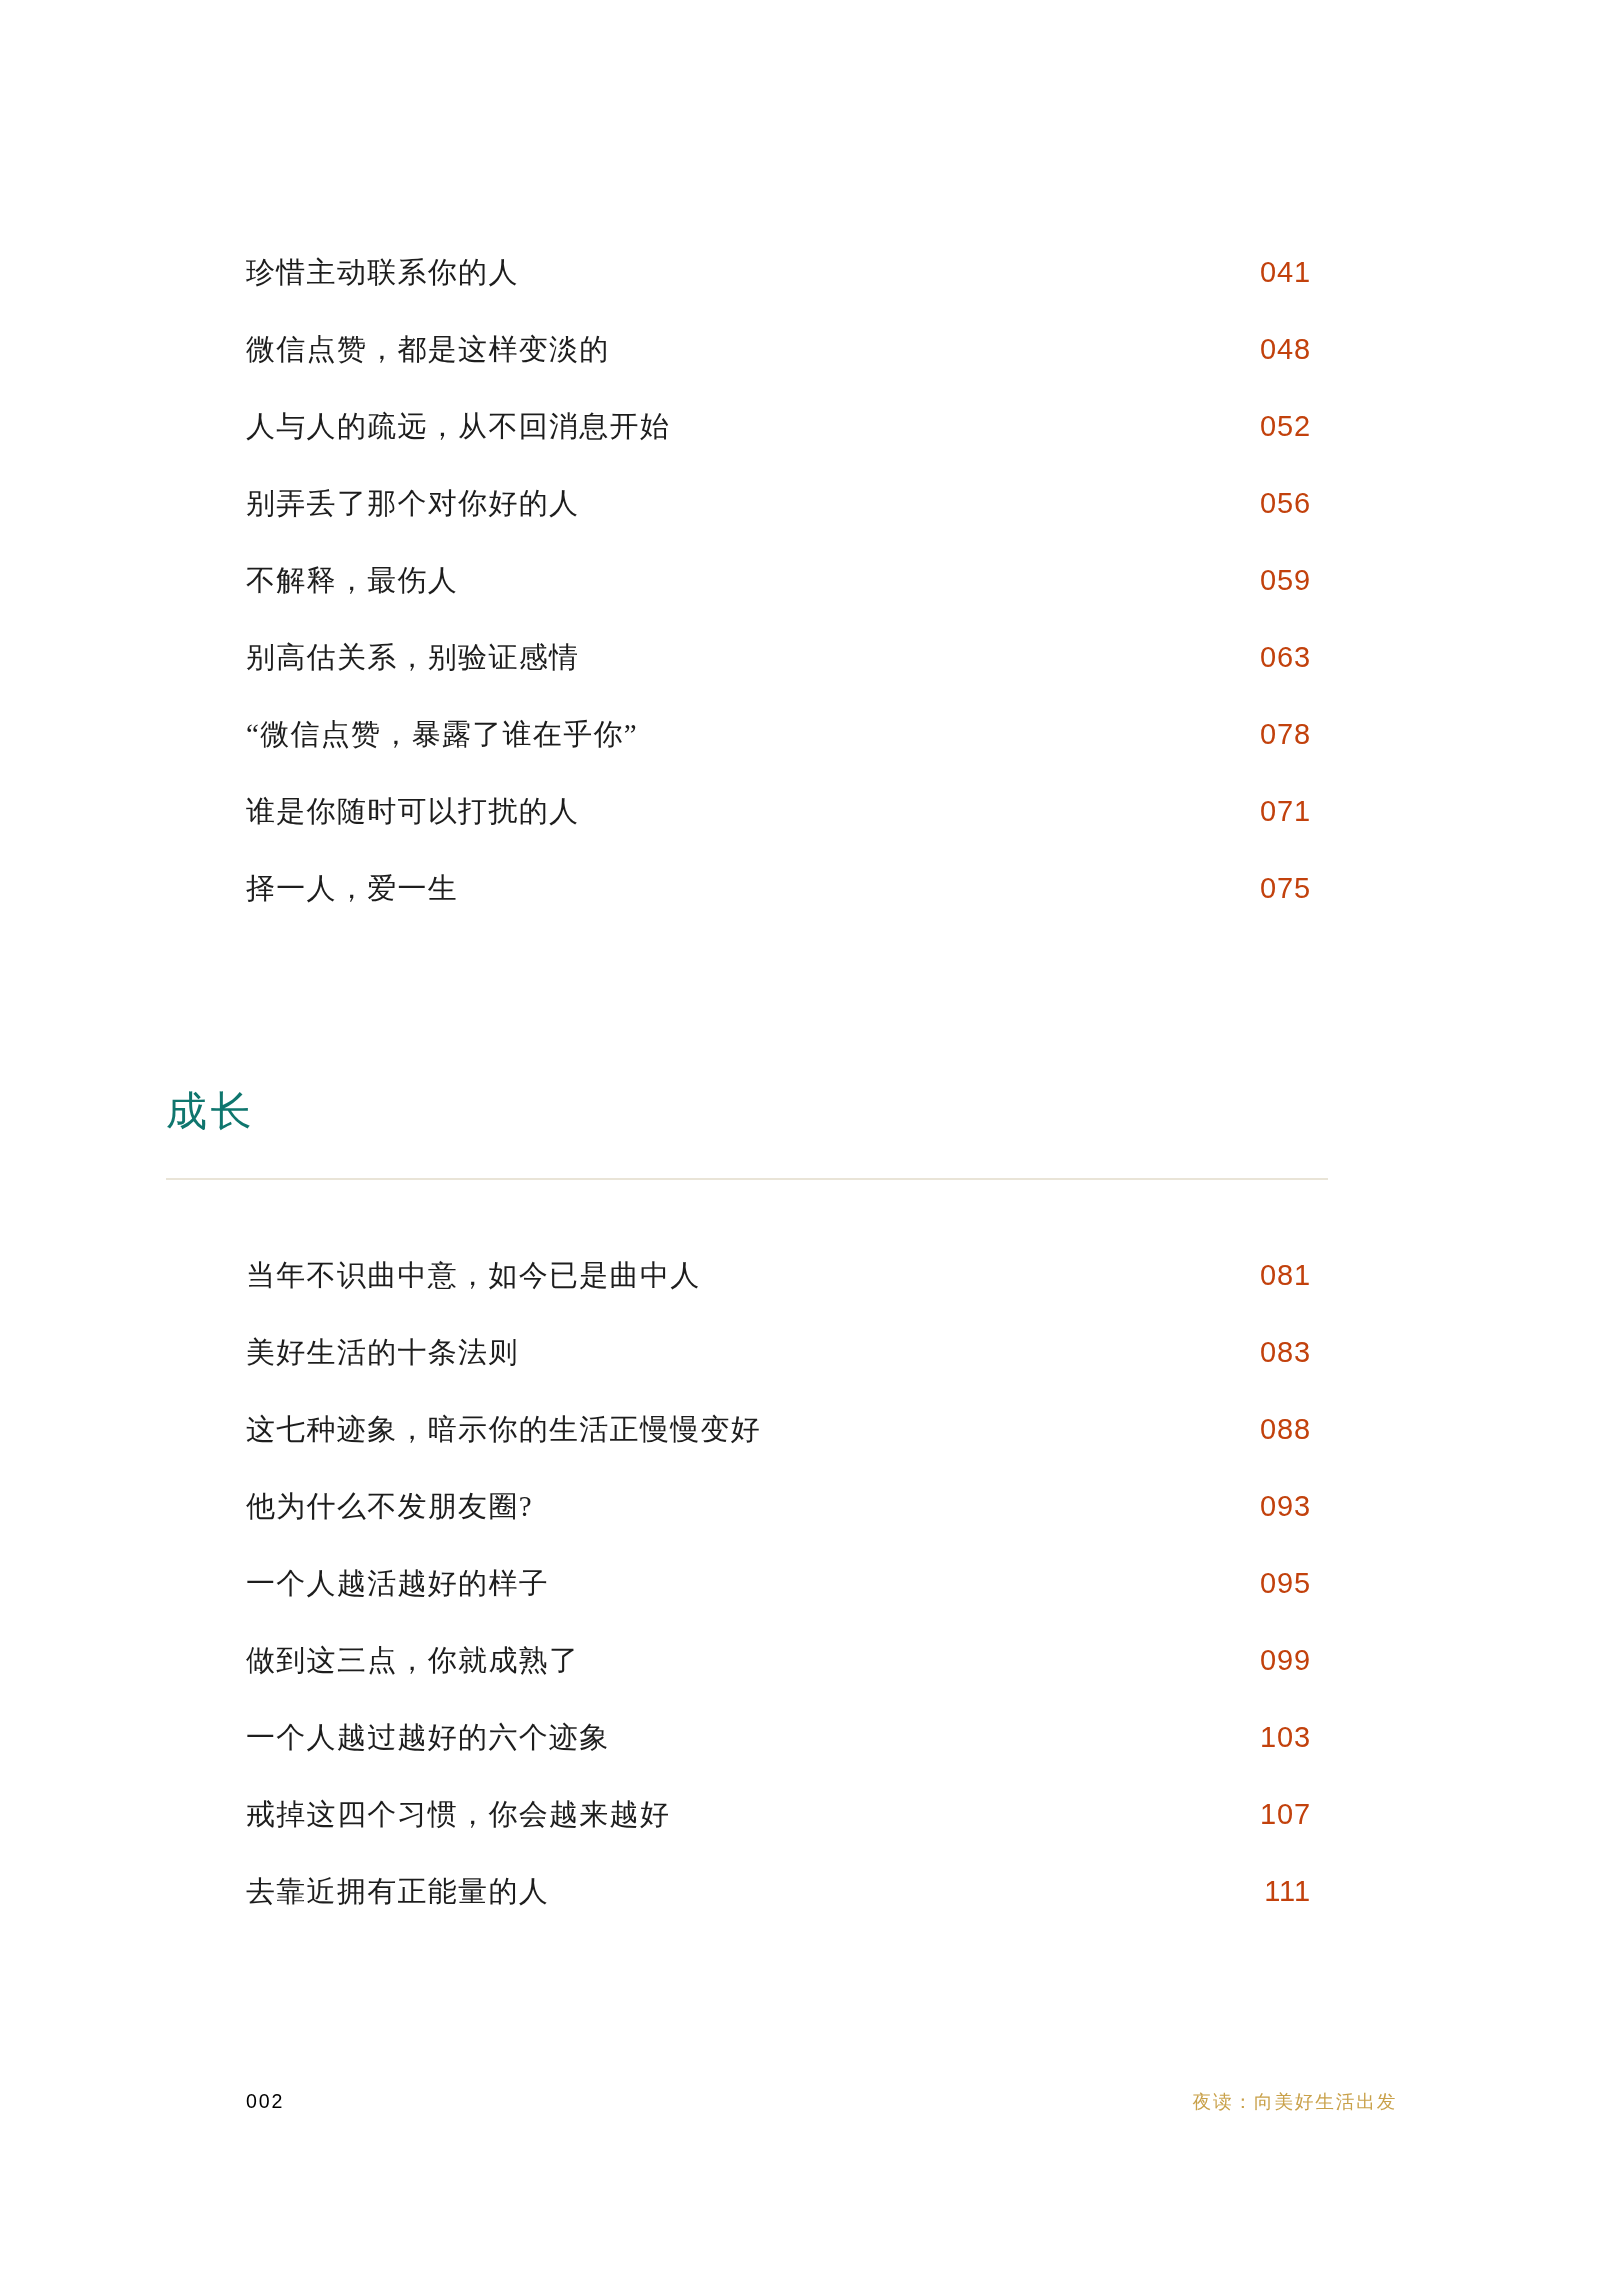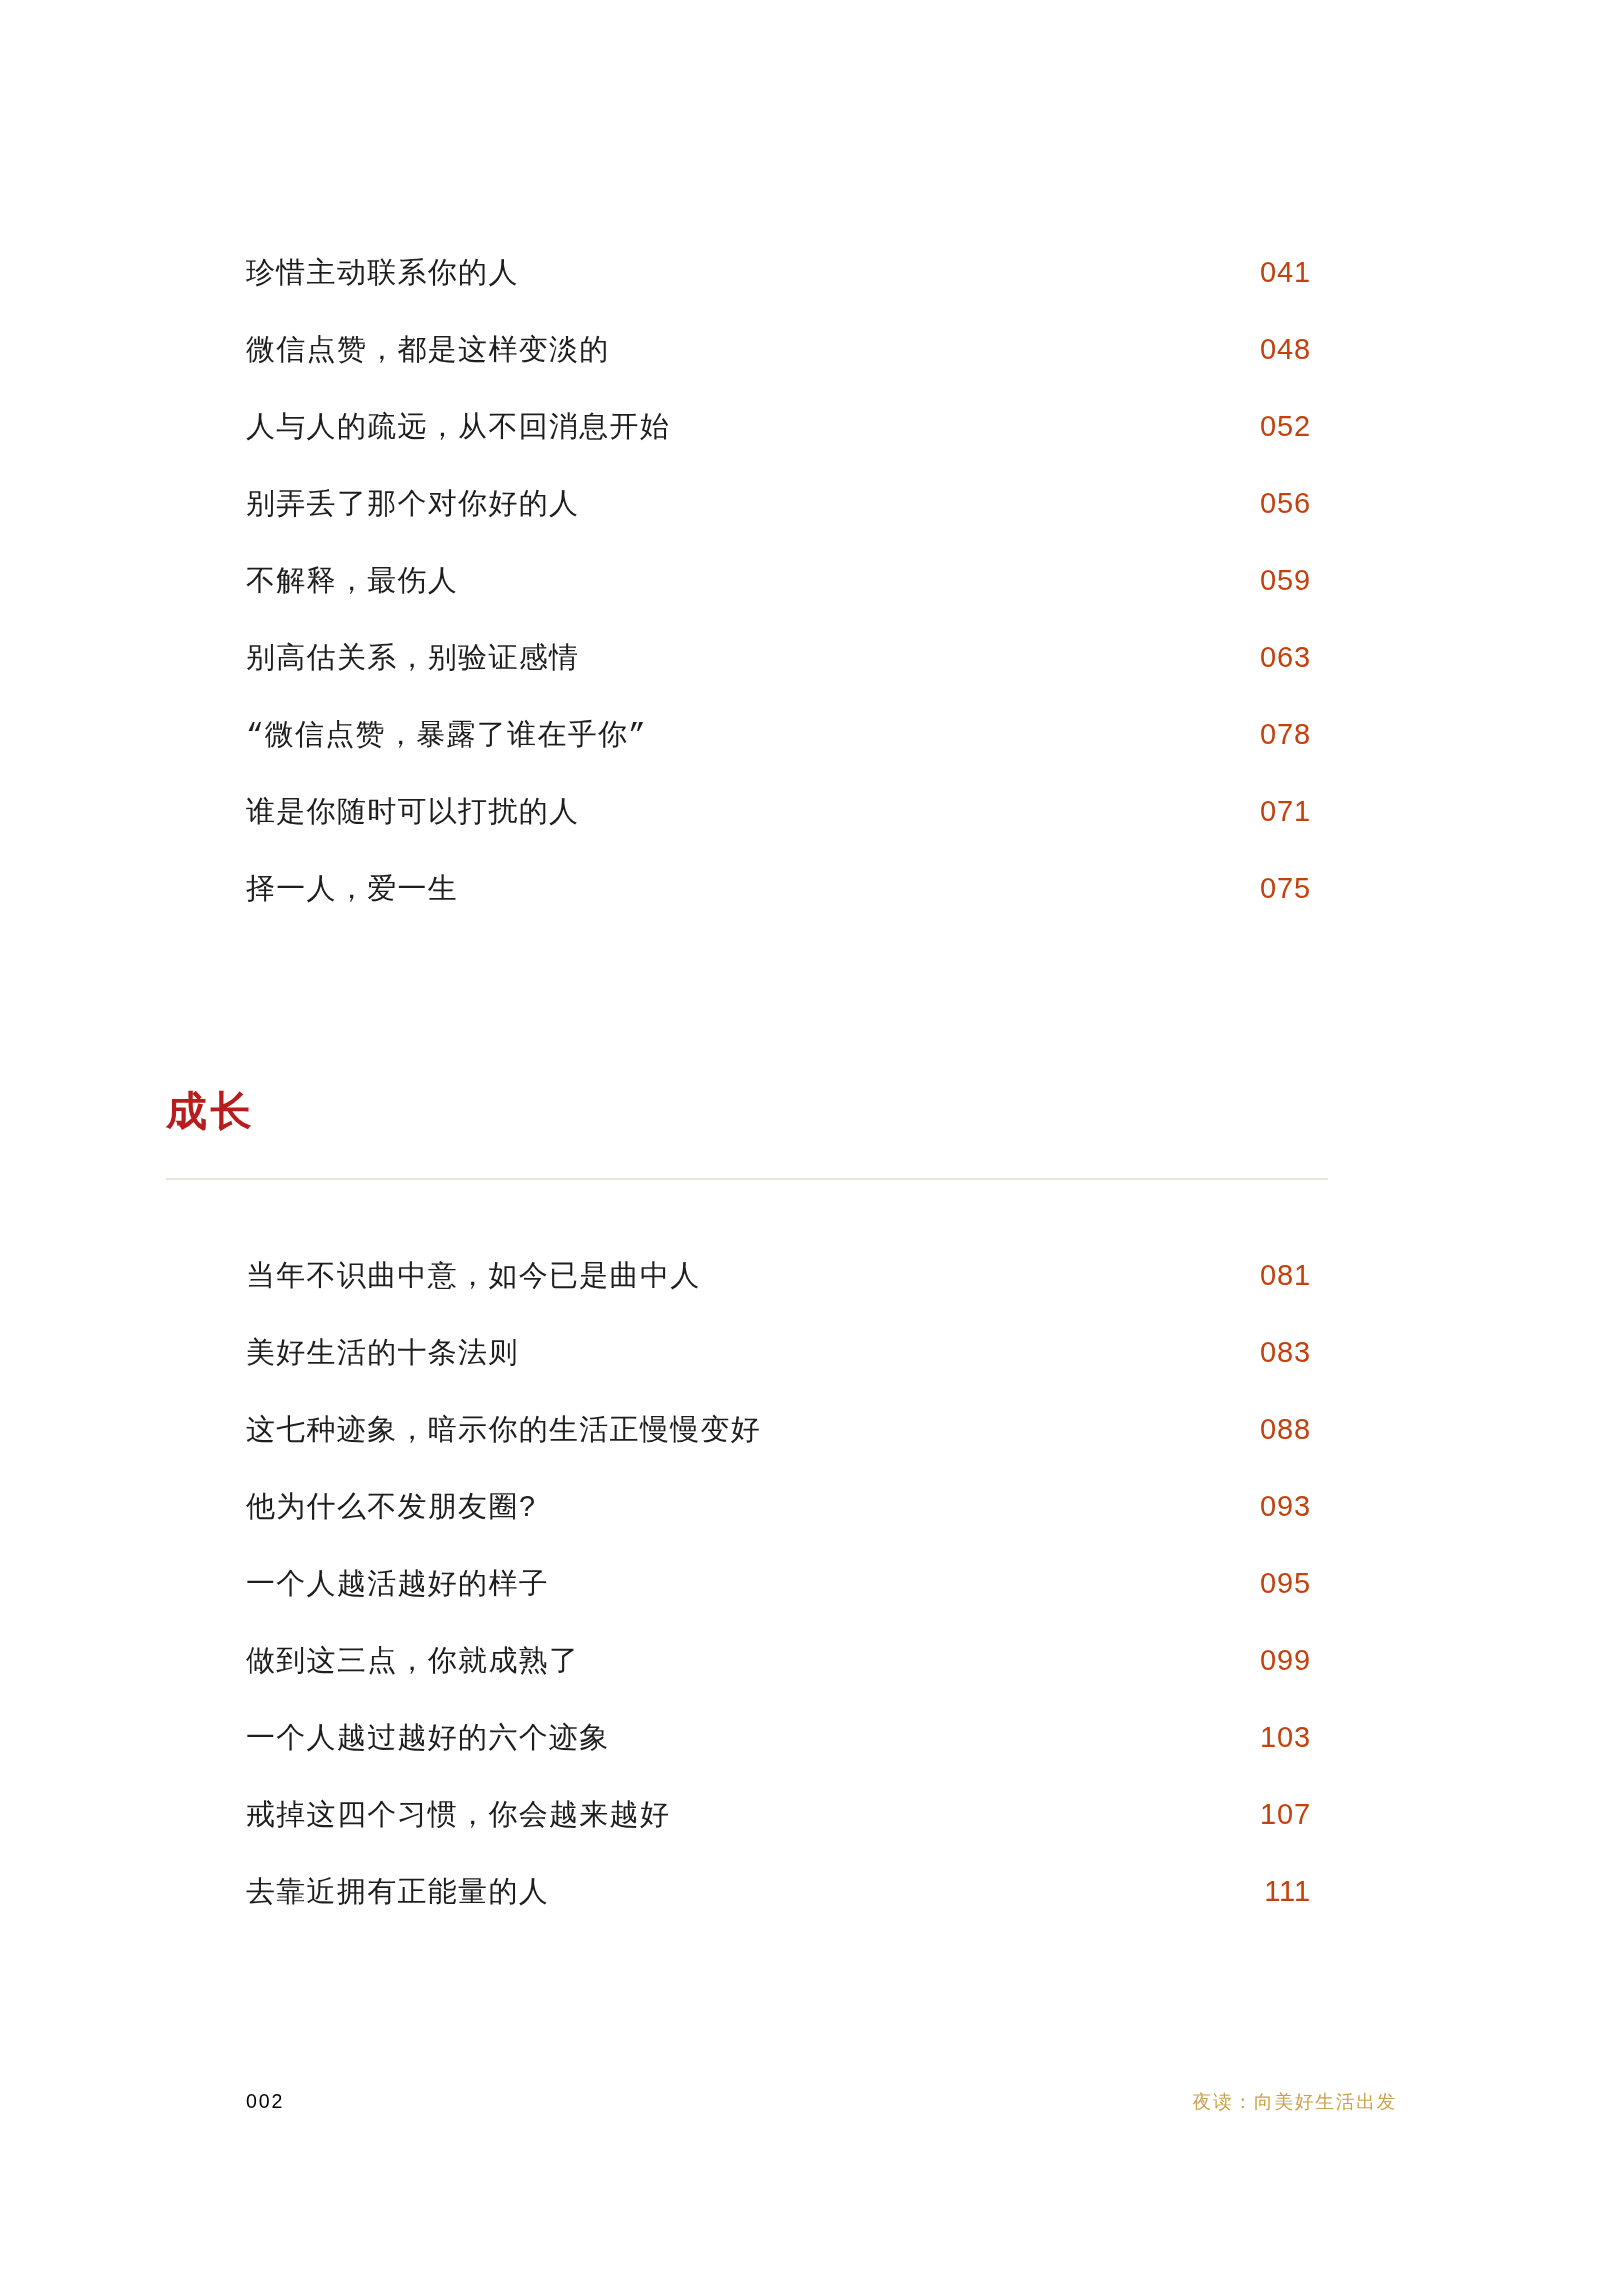--- a/index.html
+++ b/index.html
@@ -40,21 +40,21 @@
     display: flex;
     align-items: baseline;
     justify-content: space-between;
     height: 77px;
   }
   .toc-title {
     font-size: 29px;
     letter-spacing: 1.3px;
     color: #1d1d1d;
     white-space: nowrap;
-    font-family: Liberation Mono, monospace;
+    font-family: Liberation Serif, serif;
   }
   .toc-page {
     font-size: 29px;
     color: #c2410c;
     letter-spacing: 0.9px;
     min-width: 71px;
     text-align: right;
     padding-right: 93px;
     font-family: Liberation Sans, sans-serif;
   }
@@ -69,23 +69,23 @@
 
   
   .section-heading-wrap {
     position: absolute;
     left: -80px;
     top: 1084px;
     width: 1239px;
   }
   .section-heading {
     font-size: 41px;
-    font-weight: bold;
+    font-weight: normal;
     letter-spacing: 3.6px;
-    color: #b91c1c;
+    color: #0f766e;
     font-family: "Liberation Sans", sans-serif;
     margin: 0 0 0 0;
   }
   .section-rule {
     margin-top: 39px;
     margin-left: 0;
     width: 1162px;
     height: 1.8px;
     background: #e9e4d7;
   }

